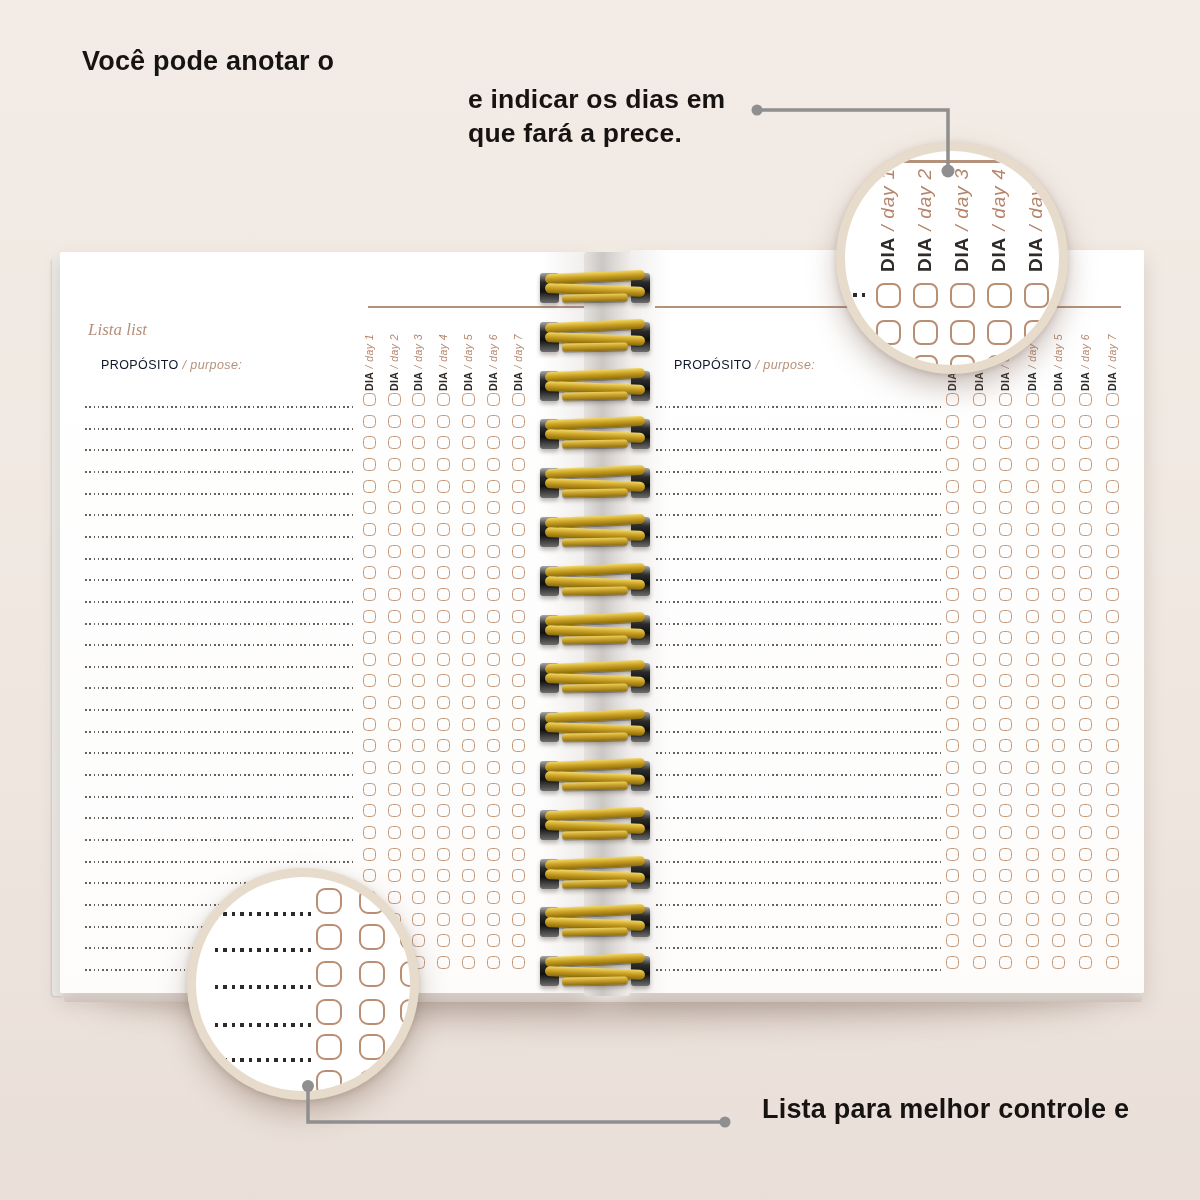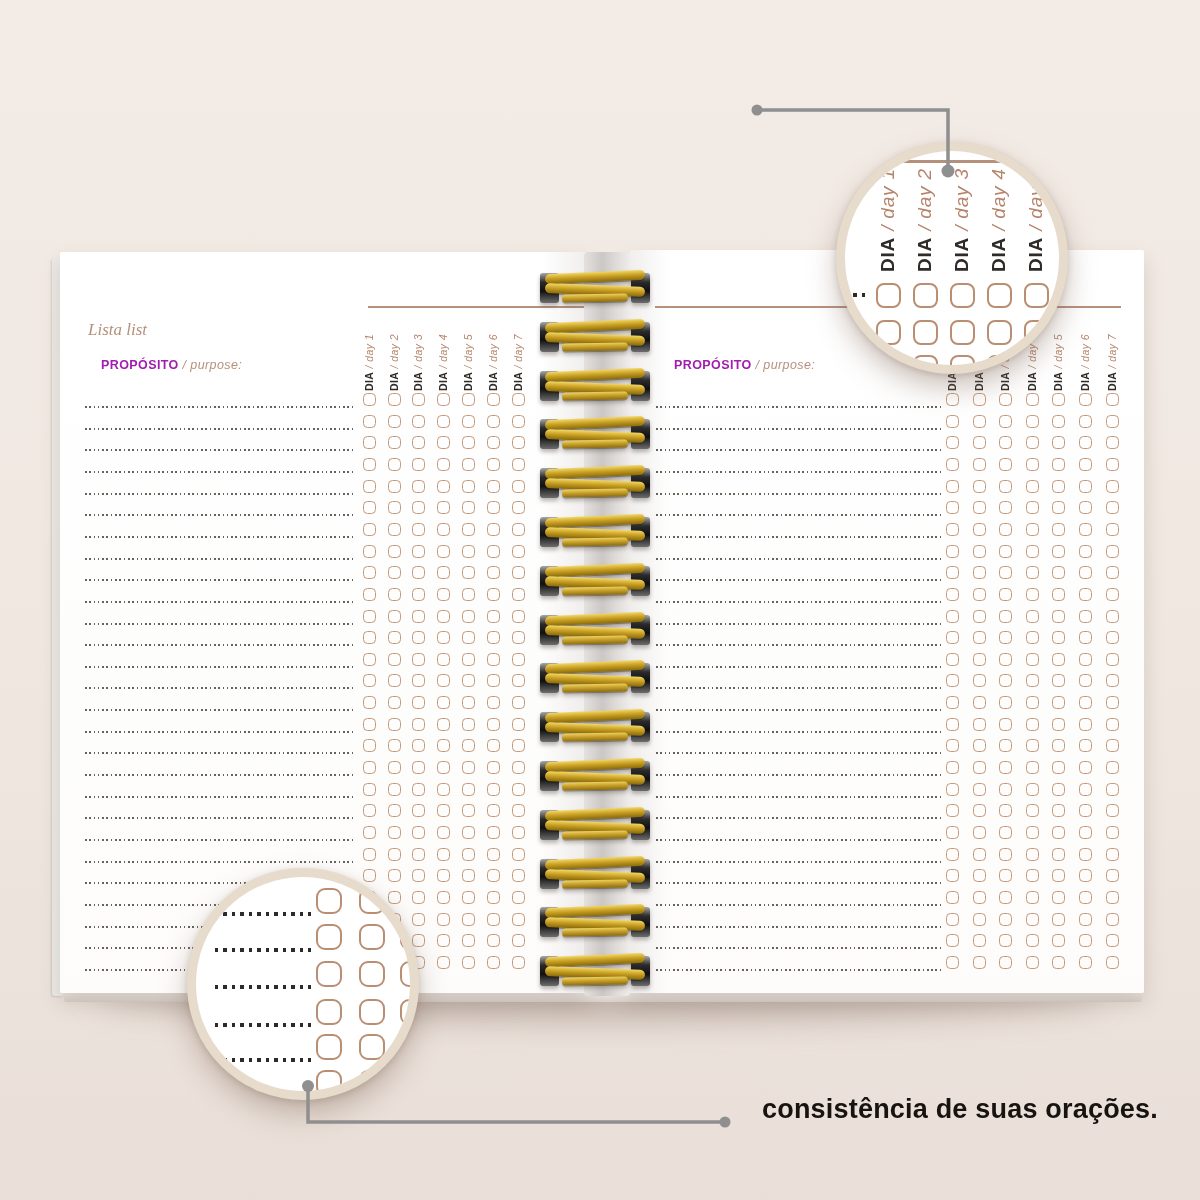--- a/index.html
+++ b/index.html
@@ -50,21 +50,21 @@
 
   
   .nb-title{position:absolute;left:85px;top:268px;font-family:"Liberation Serif",serif;font-style:italic;
             font-size:45px;font-weight:500;color:var(--title,#2d2830);letter-spacing:1px;}
   .nb-subtitle{position:absolute;left:88px;top:320px;font-family:"Liberation Serif",serif;font-style:italic;
             font-size:17px;color:var(--accent,#b5917c);}
   .rule{position:absolute;height:2.4px;background:var(--accent,#b5917c);top:306px;}
   .rule-left{left:368px;width:216px;}
   .rule-right{left:655px;width:466px;}
   .purpose{position:absolute;top:358px;font-size:12.5px;letter-spacing:.4px;}
-  .purpose .p-main{font-weight:700;color:#a21caf;padding-left:16px;}
+  .purpose .p-main{font-weight:400;color:#0f172a;padding-left:16px;}
   .purpose .p-sub{font-style:italic;color:var(--accent,#b5917c);font-weight:400;}
   .purpose-left{left:85px;} .purpose-right{left:658px;}
 
   .day-header{position:absolute;white-space:nowrap;font-size:10.5px;letter-spacing:.4px;
               transform:rotate(-90deg);transform-origin:0 0;}
   .day-header .d-main{font-weight:700;color:#2f2b28;}
   .day-header .d-sub{font-style:italic;color:#b5846a;}
 
   .dotline{position:absolute;height:2px;opacity:.9;
            background-image:repeating-linear-gradient(90deg,var(--dots,#57504a) 0 1.6px,transparent 1.6px 4.3px);}
@@ -726,16 +726,21 @@
 
   <svg class="connectors" viewBox="0 0 1200 1200">
     <path d="M757,110 L948,110 L948,171" fill="none" stroke="#8f8f8f" stroke-width="3.5"></path>
     <circle cx="757" cy="110" r="5.5" fill="#8f8f8f"></circle>
     <circle cx="948" cy="171" r="6.5" fill="#8f8f8f"></circle>
     <path d="M308,1086 L308,1122 L725,1122" fill="none" stroke="#8f8f8f" stroke-width="3.5"></path>
     <circle cx="308" cy="1086" r="6" fill="#8f8f8f"></circle>
     <circle cx="725" cy="1122" r="5.5" fill="#8f8f8f"></circle>
   </svg>
 
+  <div class="callout co-top-left">Você pode anotar o</div>
+  <div class="callout co-top-right">
+    <div>e indicar os dias em</div>
+    <div>que fará a prece.</div>
+  </div>
   <div class="callout co-bottom-right">
-    <div>consistência de suas orações.</div>
+    <div>Lista para melhor controle e</div>
   </div>
 </div>
 
 </body></html>

